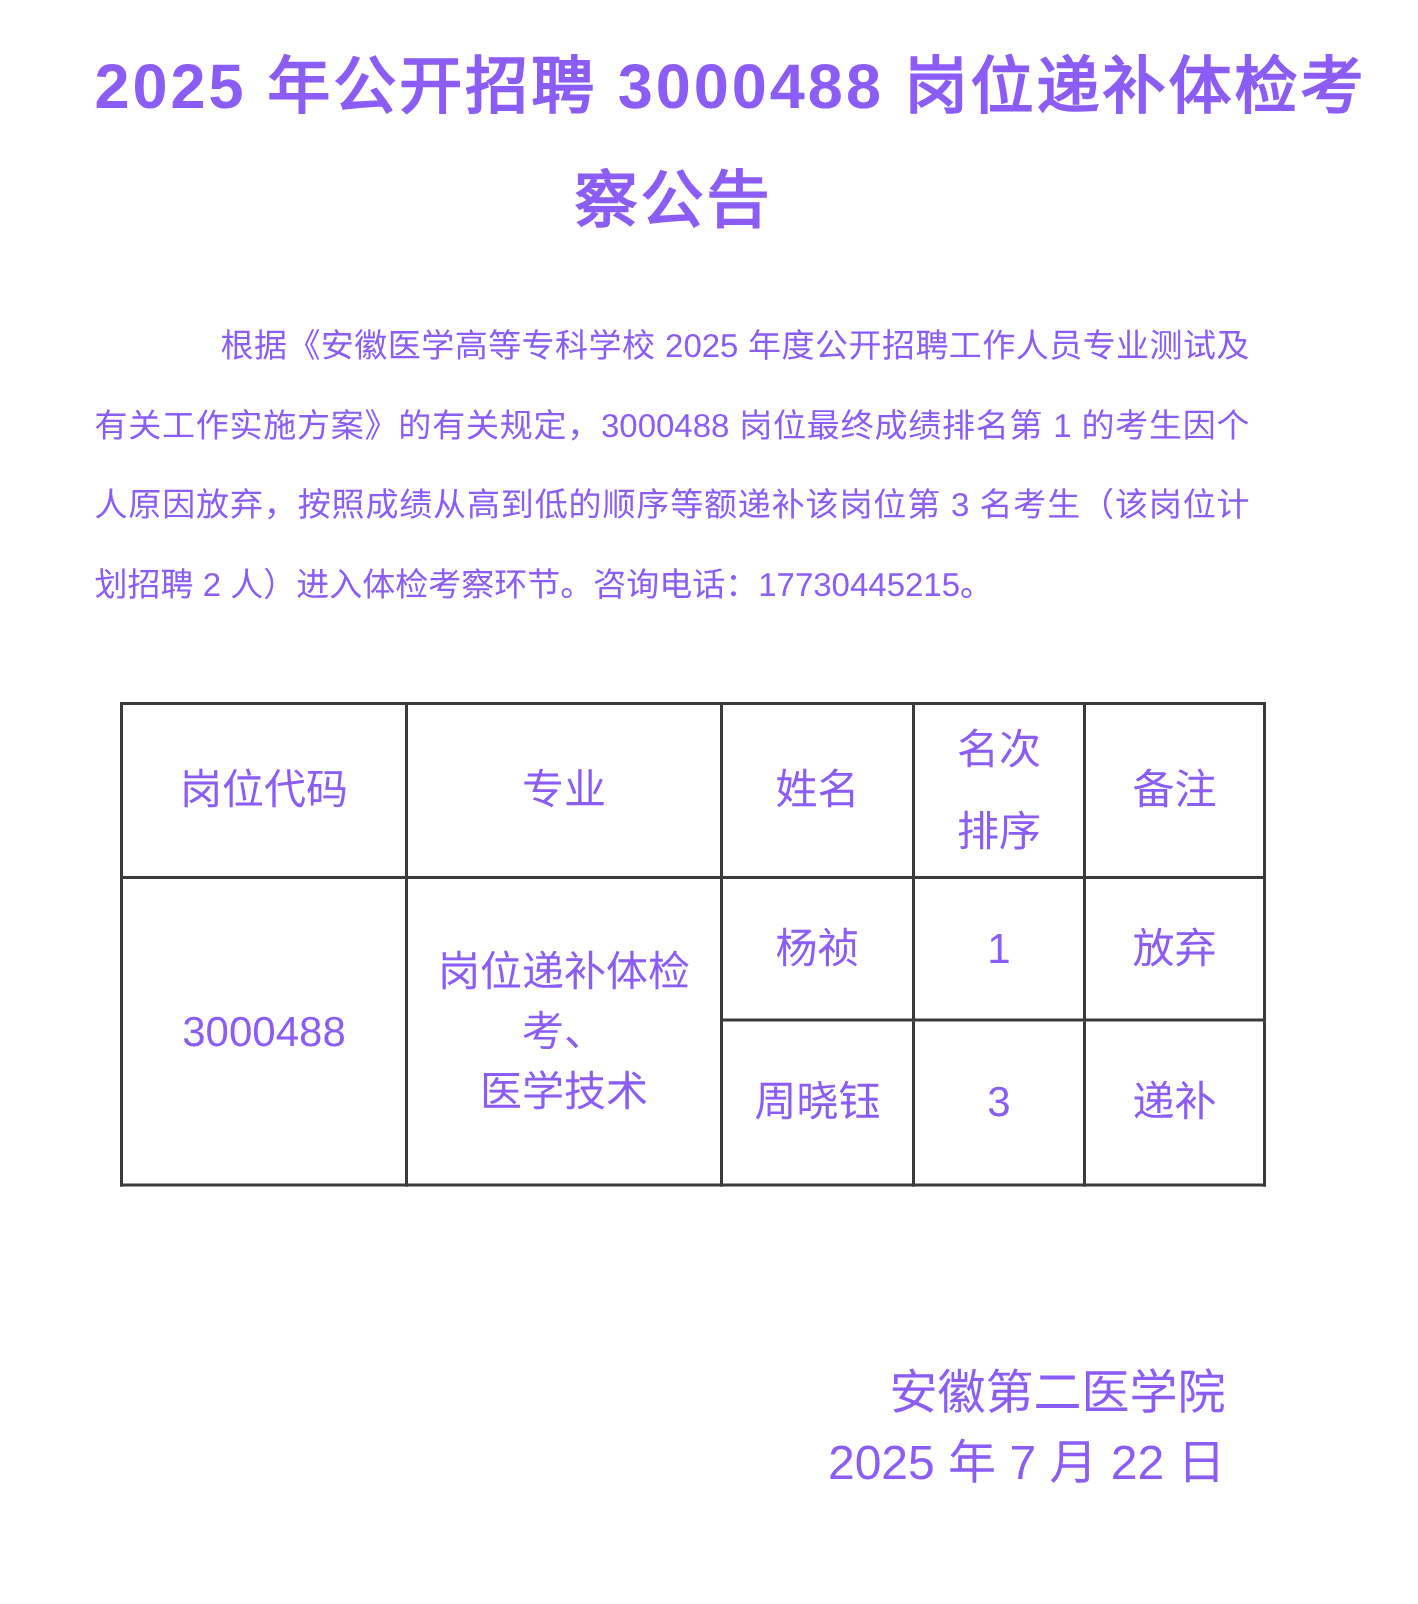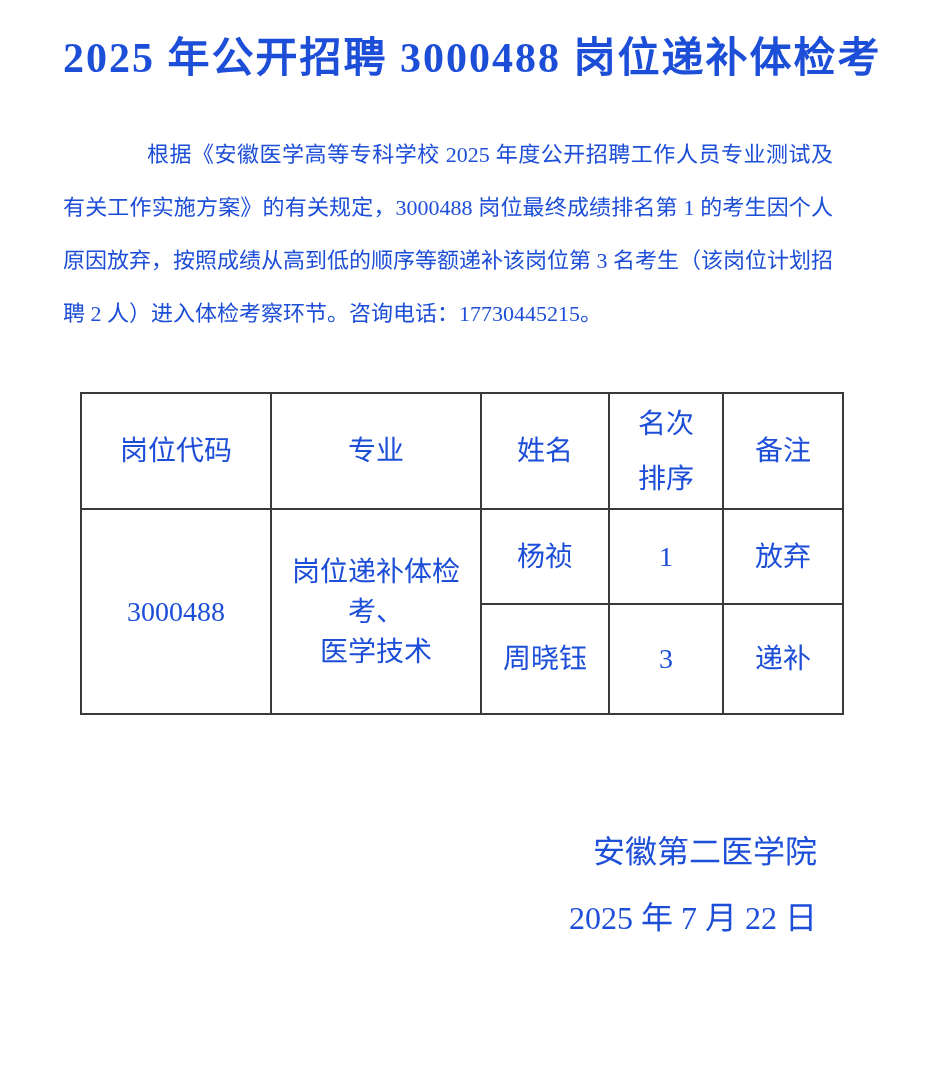--- a/index.html
+++ b/index.html
@@ -3,22 +3,22 @@
 <meta charset="utf-8">
 <style>
   * { margin: 0; padding: 0; box-sizing: border-box; }
   html, body { background: #ffffff; }
   .doc {
     position: relative;
     width: 945px;
     height: 1069px;
     margin: 0 auto;
     background: #ffffff;
-    color: #1d4ed8;
-    font-family: Liberation Serif, serif;
+    color: #8b5cf6;
+    font-family: Liberation Sans, sans-serif;
     overflow: hidden;
     border-radius: 14px;
   }
   
   .title {
     margin: 20px 110px 0 63px;
     text-align: center;
     font-weight: bold;
     font-size: 42px;
     line-height: 76px;
@@ -64,29 +64,30 @@
     line-height: 55px;
   }
   .major-cell { line-height: 54px; }
   
   .signature {
     margin: 118px 128px 0 0;
     text-align: right;
     font-size: 32px;
   }
   .signature .org  { line-height: 38px; }
-  .signature .date { line-height: 38px; margin-top: 28px; }
+  .signature .date { line-height: 38px; margin-top: 9px; }
 </style>
 </head>
 <body>
 
 <div class="doc">
 
   <div class="title">
     <div class="title-line">2025 年公开招聘 3000488 岗位递补体检考</div>
+    <div class="title-line">察公告</div>
   </div>
 
   <p class="body-para">根据《安徽医学高等专科学校 2025 年度公开招聘工作人员专业测试及有关工作实施方案》的有关规定，3000488 岗位最终成绩排名第 1 的考生因个人原因放弃，按照成绩从高到低的顺序等额递补该岗位第 3 名考生（该岗位计划招聘 2 人）进入体检考察环节。咨询电话：17730445215。</p>
 
   <table class="candidates">
     <colgroup>
       <col class="col-code">
       <col class="col-major">
       <col class="col-name">
       <col class="col-rank">

